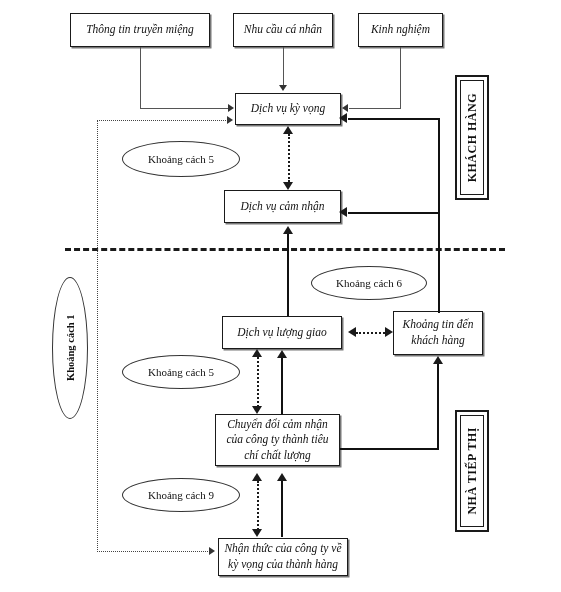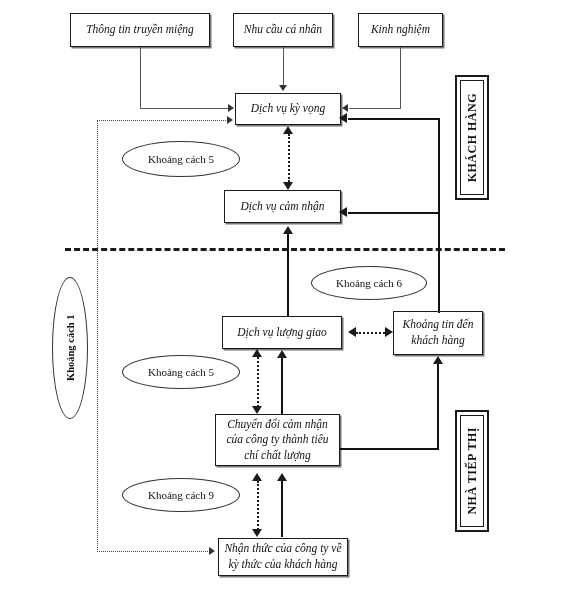--- a/index.html
+++ b/index.html
@@ -80,21 +80,21 @@
 
   <div class="box shadow" style="left:393px;top:311px;width:90px;height:44px;">
     <span>Khoảng tin đến khách hàng</span>
   </div>
 
   <div class="box shadow" style="left:215px;top:414px;width:125px;height:52px;">
     <span>Chuyển đổi cảm nhận của công ty thành tiêu chí chất lượng</span>
   </div>
 
   <div class="box shadow" style="left:218px;top:538px;width:130px;height:38px;">
-    <span>Nhận thức của công ty về kỳ thức của khách hàng</span>
+    <span>Nhận thức của công ty về kỳ vọng của thành hàng</span>
   </div>
 
   <div class="ellipse" style="left:122px;top:141px;width:118px;height:36px;">
     <span>Khoảng cách 5</span>
   </div>
 
   <div class="ellipse" style="left:311px;top:266px;width:116px;height:34px;">
     <span>Khoảng cách 6</span>
   </div>
 

